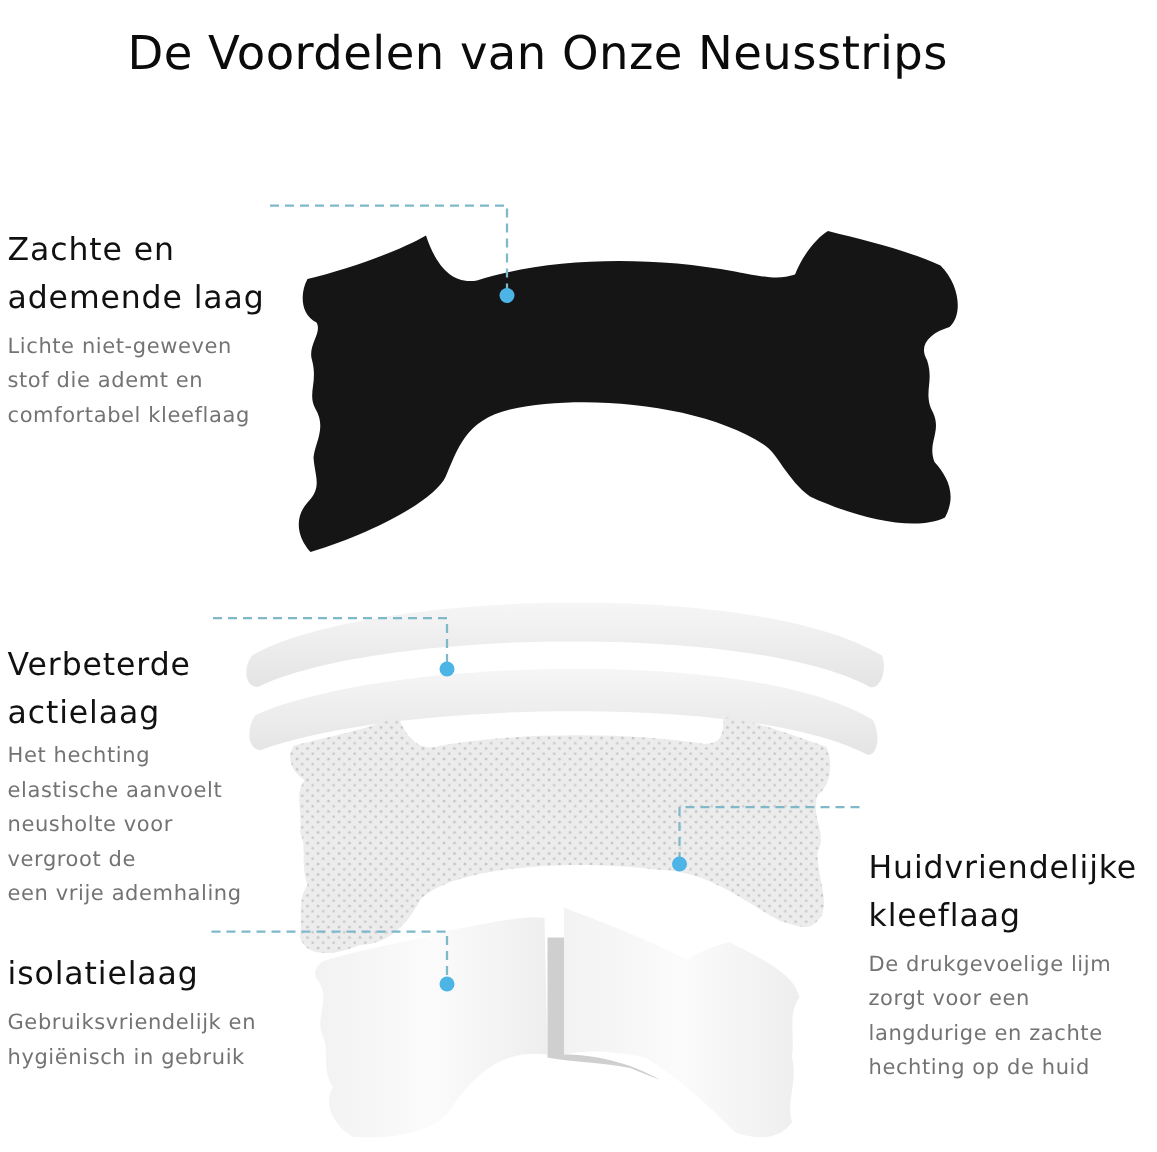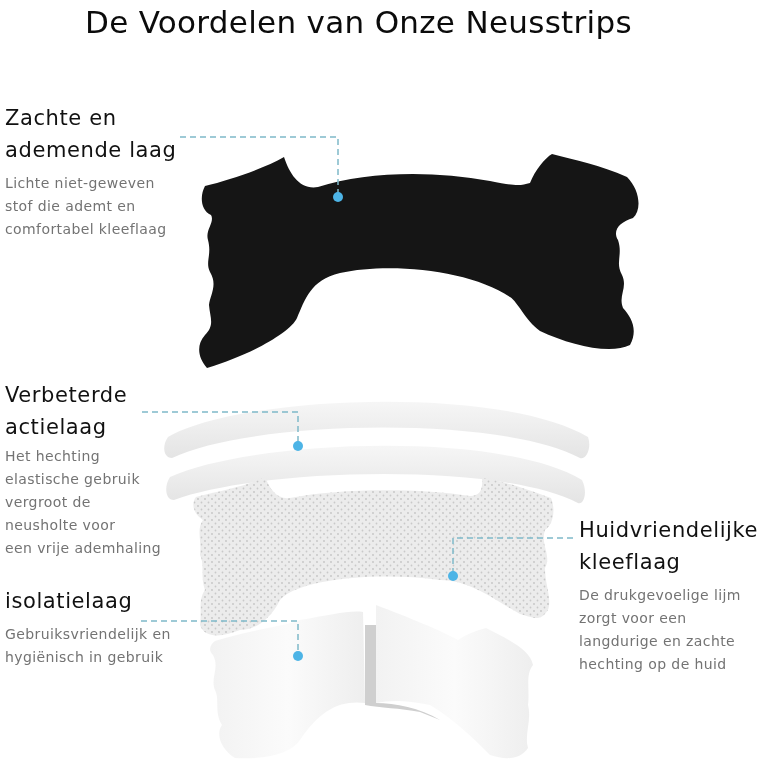--- a/index.html
+++ b/index.html
@@ -1,20 +1,20 @@
 <!DOCTYPE html>
 <html><head>
   <meta charset="utf-8">
   <style>
     html, body { margin: 0; padding: 0; background: #ffffff; }
     body { width: 771px; height: 768px; position: relative; overflow: hidden; font-family: "DejaVu Sans", sans-serif; color: #111; }
-    .title { position: absolute; left: 0; top: 4px; width: 717px; text-align: center; font-size: 31px; font-weight: normal; letter-spacing: 0.3px; color: #0b0b0b; margin: 0; }
+    .title { position: absolute; left: 0; top: 18px; width: 717px; text-align: center; font-size: 31px; font-weight: normal; letter-spacing: 0.3px; color: #0b0b0b; margin: 0; }
     .art { position: absolute; left: 0; top: 0; width: 771px; height: 768px; }
     .label { position: absolute; }
-    .label .h { font-size: 21px; line-height: 32px; color: #111; letter-spacing: 0.6px; }
+    .label .h { font-size: 21px; line-height: 32px; color: #111; letter-spacing: 0.6px; margin-top: 48px; }
     .label .d { font-size: 14px; line-height: 23px; color: #737373; letter-spacing: 0.4px; margin-top: 6px; }
     #lbl1 { left: 5px; top: 102px; }
     #lbl2 { left: 5px; top: 379px; }
     #lbl3 { left: 5px; top: 585px; }
     #lbl4 { left: 579px; top: 514px; }
     #lbl2 .d { margin-top: 2px; }
   </style>
 </head>
 <body>
 
@@ -75,23 +75,23 @@
   </div>
 </div>
 
 <div class="label" id="lbl2">
   <div class="h">
     <div>Verbeterde</div>
     <div>actielaag</div>
   </div>
   <div class="d">
     <div>Het hechting</div>
-    <div>elastische gebruik</div>
+    <div>elastische aanvoelt</div>
+    <div>neusholte voor</div>
     <div>vergroot de</div>
-    <div>neusholte voor</div>
     <div>een vrije ademhaling</div>
   </div>
 </div>
 
 <div class="label" id="lbl3">
   <div class="h">
     <div>isolatielaag</div>
   </div>
   <div class="d">
     <div>Gebruiksvriendelijk en</div>

